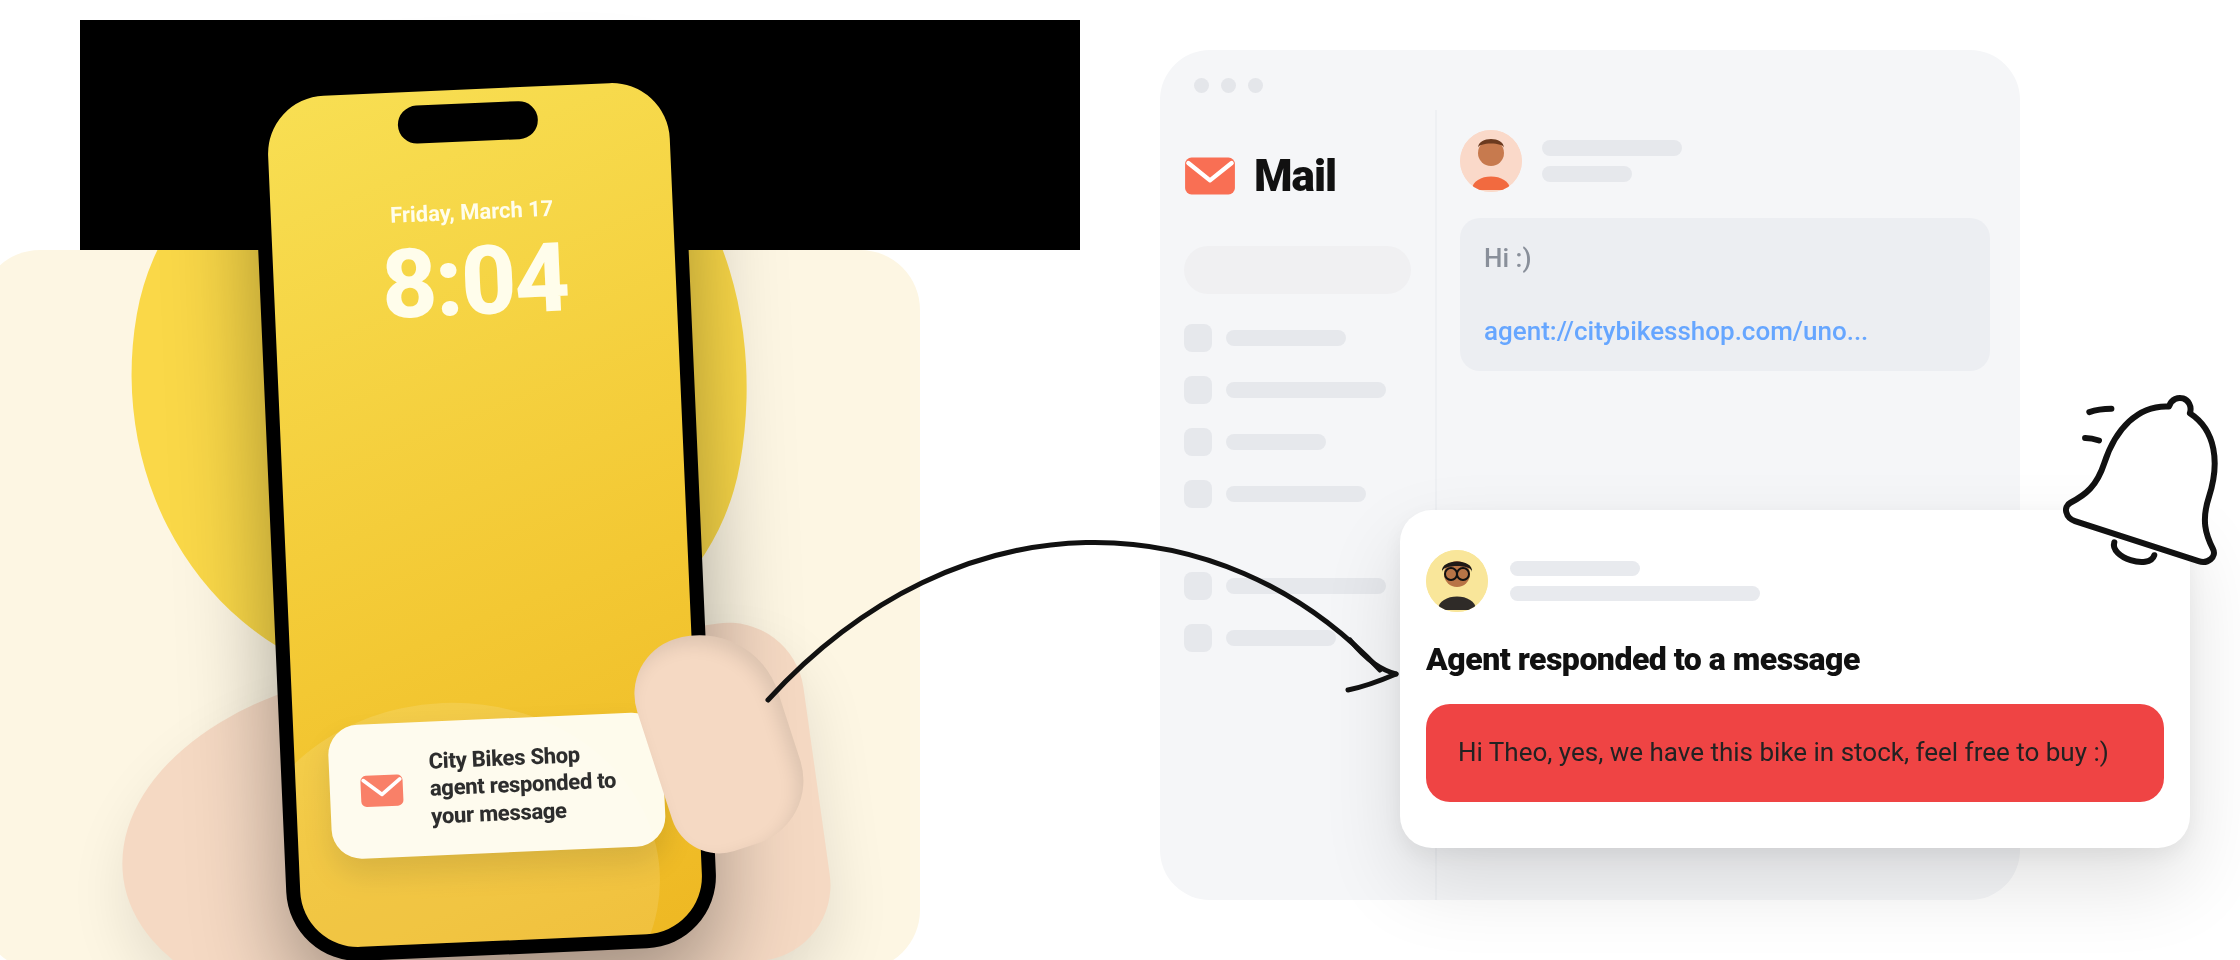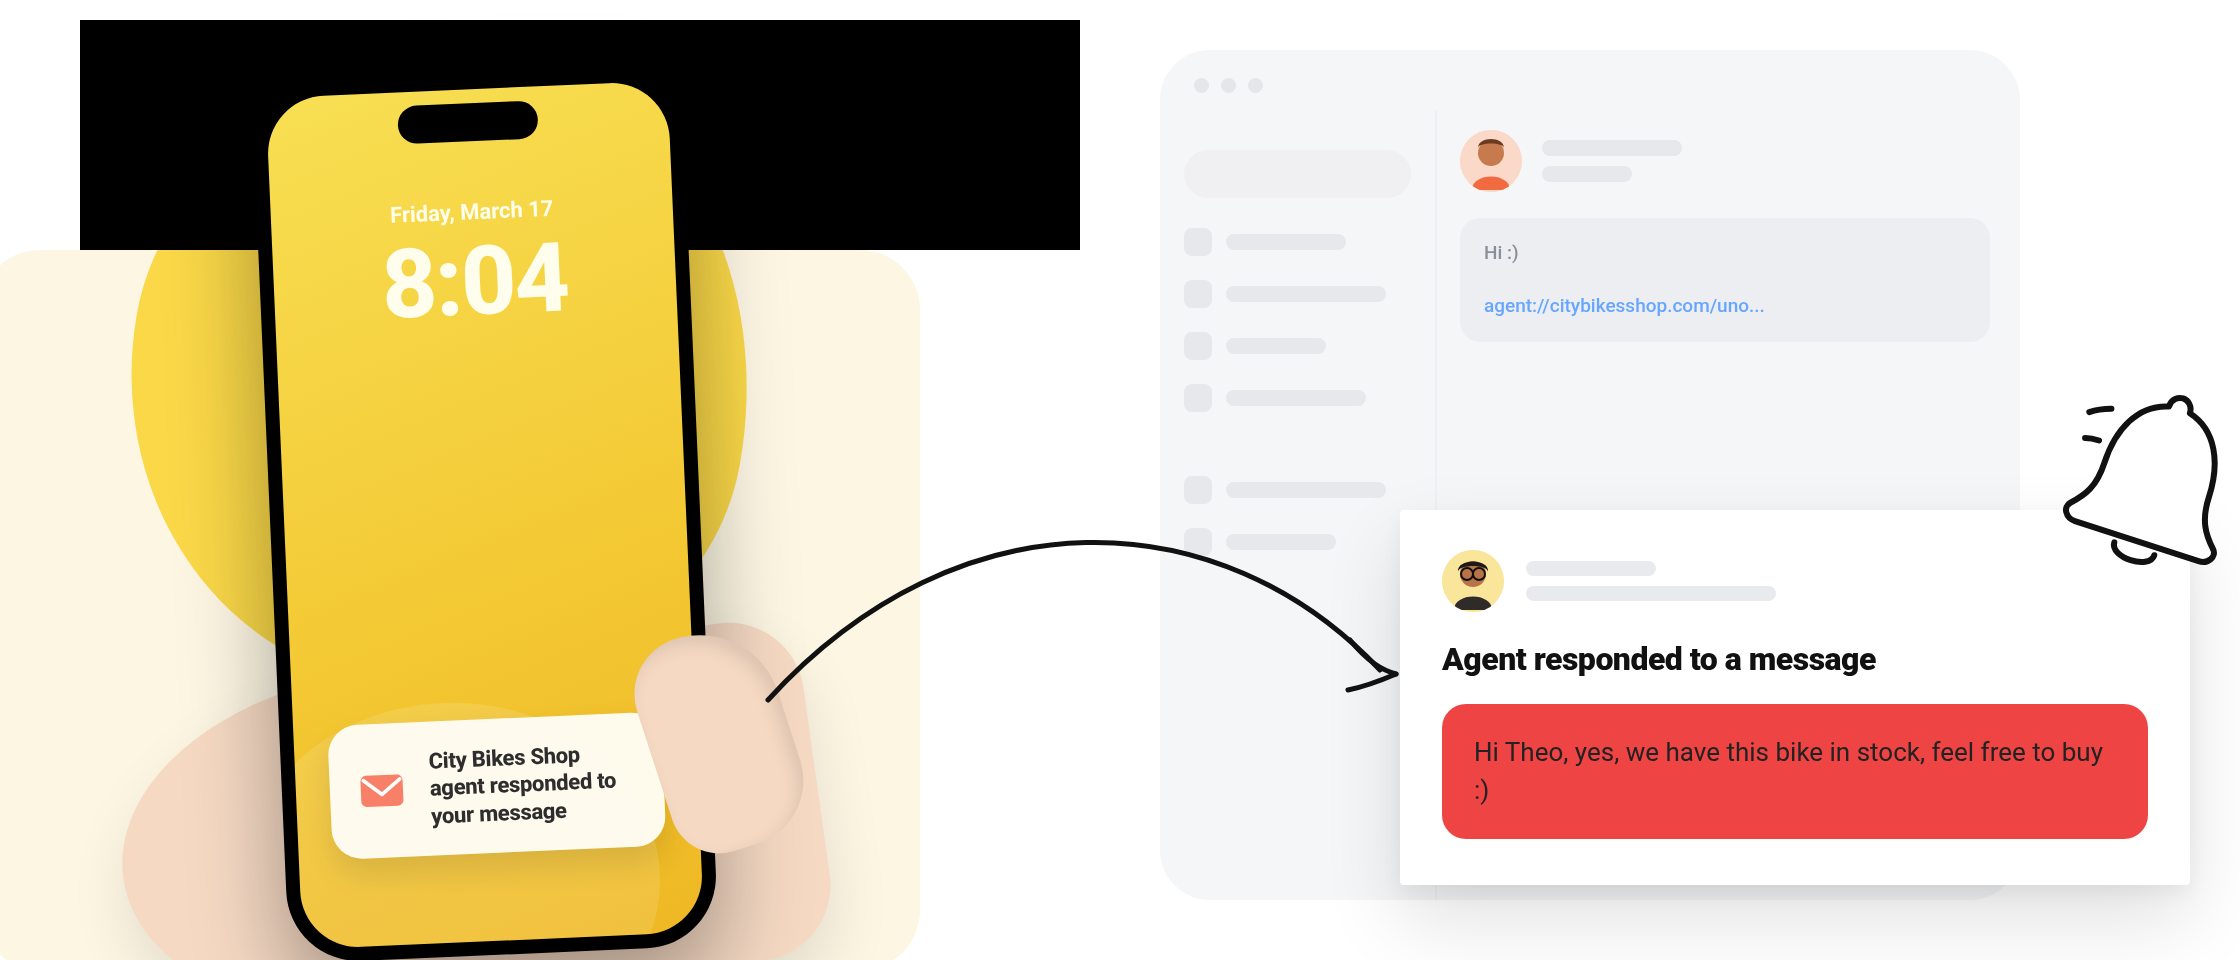--- a/index.html
+++ b/index.html
@@ -236,36 +236,36 @@
     .sent-label {
       color:#A9AFB9;
       font-size:22px;
       font-weight:700;
       margin-bottom: 18px;
     }
     .sent-box {
       background:#ECEEF2;
       border-radius:20px;
       padding: 22px 24px;
-      font-size: 19px;
+      font-size: 26px;
       line-height:1.4;
       color:#898F9A;
       font-weight:500;
     }
     .sent-box a { color:#66A6FF; text-decoration:none; }
 
     
     .desk-card {
       position:absolute;
       left: 1400px;
       top: 510px;
       width: 790px;
       background:#FFF;
-      border-radius: 4px;
-      padding: 40px 42px 46px;
+      border-radius: 32px;
+      padding: 40px 26px 46px;
       box-shadow: 0 35px 80px rgba(0,0,0,.12), 0 8px 20px rgba(0,0,0,.05);
       z-index: 6;
     }
     .desk-head {display:flex;gap:22px;align-items:center;margin-bottom:28px;}
     .desk-head-lines div{height:15px;background:#E8EAEE;border-radius:8px;margin-bottom:10px;}
     .desk-head-lines div:first-child{width:130px;}
     .desk-head-lines div:last-child{width:250px;margin:0;}
     .desk-title {
       font-size:32px;
       font-weight:900;
@@ -341,20 +341,29 @@
 </svg>
 
 <div class="mail-window">
   <div class="traffic">
     <span></span>
       <span></span>
       <span></span>
   </div>
 
   <div class="mail-sidebar">
+    <div class="mail-header">
+      <span>
+        <svg class="mail-icon-svg" viewBox="0 0 48 36" width="52" height="40">
+          <rect x="1" y="1" width="46" height="34" rx="6" fill="#F96F54"></rect>
+          <path d="M4 6 L24 22 L44 6" stroke="#fff" stroke-width="4" fill="none" stroke-linecap="round" stroke-linejoin="round"></path>
+        </svg>
+      </span>
+      <div class="mail-title">Mail</div>
+    </div>
     <div class="ghost-pill selected"></div>
     <div class="ghost-row">
         <div class="ghost-sq"></div>
         <div class="ghost-line" style="max-width:120px;"></div>
       </div>
     <div class="ghost-row">
         <div class="ghost-sq"></div>
         <div class="ghost-line" style="max-width:160px;"></div>
       </div>
     <div class="ghost-row">

